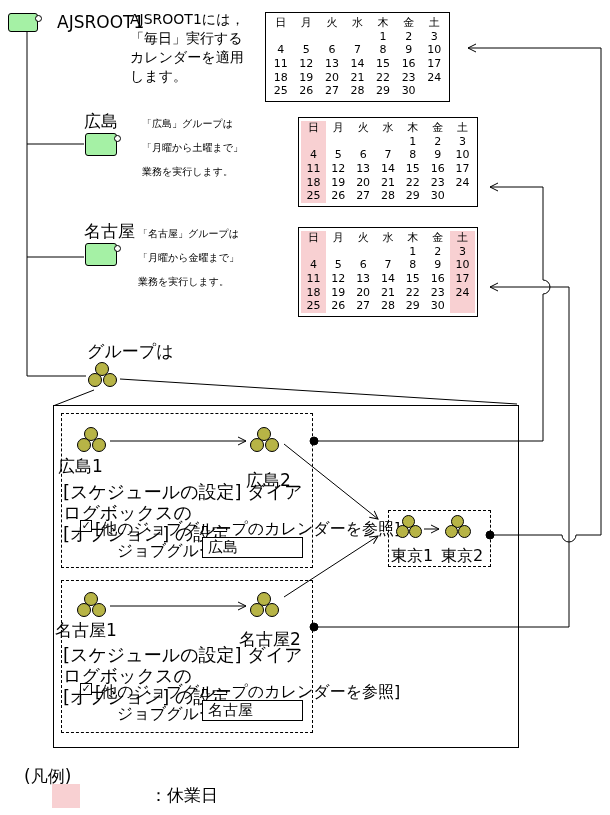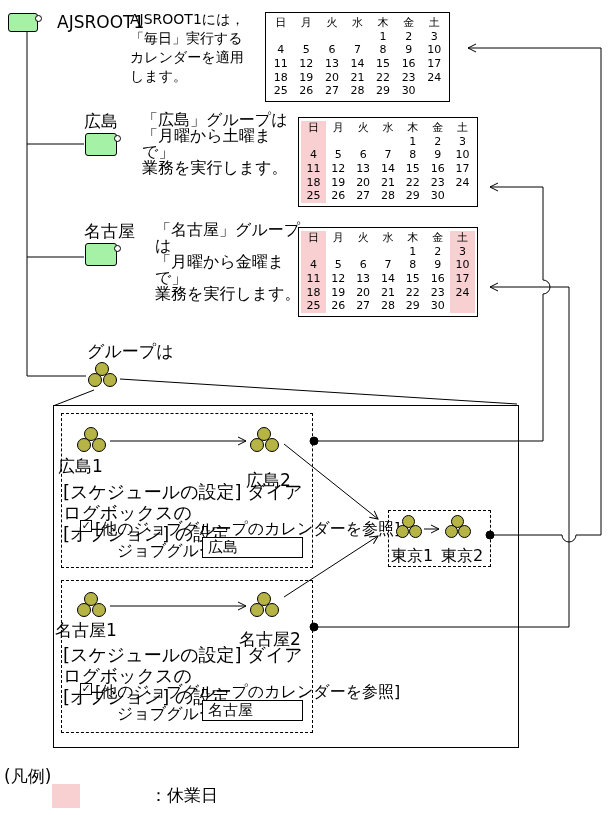--- a/index.html
+++ b/index.html
@@ -2,21 +2,21 @@
 <html style="--group-green: #a5f1a5; --node-olive: #b7b446; --holiday-pink: #f8d0d2; --line-black: #000000;"><head>
 <meta charset="utf-8">
 <title>Scheduler calendar diagram</title>
 <style>
   html,body{margin:0;padding:0;background:#fff}
   #stage{position:relative;width:610px;height:815px;background:#fff;overflow:hidden;
          font-family:"DejaVu Sans","Liberation Sans",sans-serif;color:#000}
   .pre{white-space:pre-line}
   .lbl{position:absolute;font-size:17px;white-space:nowrap}
   .desc-top{position:absolute;font-size:14px;line-height:19px}
-  .desc-grp{position:absolute;font-size:16px;line-height:16px}
+  .desc-grp{position:absolute;font-size:10px;line-height:24px}
   .small{position:absolute;font-size:16px;white-space:nowrap}
   .settings{position:absolute;font-size:18px;line-height:21px;white-space:pre-line}
 
   
   .grp-icon{position:absolute;background:var(--group-green);border:1px solid #000;border-radius:3px}
   .grp-icon::after{content:"";position:absolute;right:-5px;top:1px;width:5px;height:5px;
                    border:1px solid #000;border-radius:50%;background:#fff}
 
   
   .jobnet{position:absolute;width:33px;height:28px}
@@ -150,21 +150,21 @@
       <span>26</span>
       <span>27</span>
       <span>28</span>
       <span>29</span>
       <span>30</span>
       <span></span>
     </div>
 
   <div class="lbl" style="left:84px;top:220px">名古屋</div>
   <div class="grp-icon" style="left:85px;top:243px;width:30px;height:21px"></div>
-  <div class="desc-grp pre" style="left:155px;top:222px;width:160px">「名古屋」グループは
+  <div class="desc-grp pre" style="left:138px;top:222px;width:160px">「名古屋」グループは
 「月曜から金曜まで」
 業務を実行します。</div>
   <div class="cal" style="left:298px;top:227px;width:180px;height:90px">
       <span class="hl">日</span>
       <span>月</span>
       <span>火</span>
       <span>水</span>
       <span>木</span>
       <span>金</span>
       <span class="hl">土</span>
@@ -261,21 +261,21 @@
       <b></b>
     </div>
   <div class="small" style="left:391px;top:546px">東京1</div>
   <div class="jobnet sm" style="left:443px;top:515px">
       <b></b>
       <b></b>
       <b></b>
     </div>
   <div class="small" style="left:441px;top:546px">東京2</div>
 
-  <div class="lbl" style="left:4px;top:765px">(凡例)</div>
+  <div class="lbl" style="left:24px;top:765px">(凡例)</div>
   <div class="swatch" style="left:52px;top:784px;width:28px;height:24px"></div>
   <div class="lbl" style="left:150px;top:784px">：休業日</div>
 
   <svg id="lines" width="610" height="815" viewBox="0 0 610 815">
     <defs>
       <marker id="arr" markerWidth="12" markerHeight="12" refX="9" refY="5" orient="auto" markerUnits="userSpaceOnUse">
         <path d="M1,1 L9,5 L1,9" fill="none" stroke="#000" stroke-width="1"></path>
       </marker>
     </defs>
     <g fill="none" stroke="#000" stroke-width="1">

